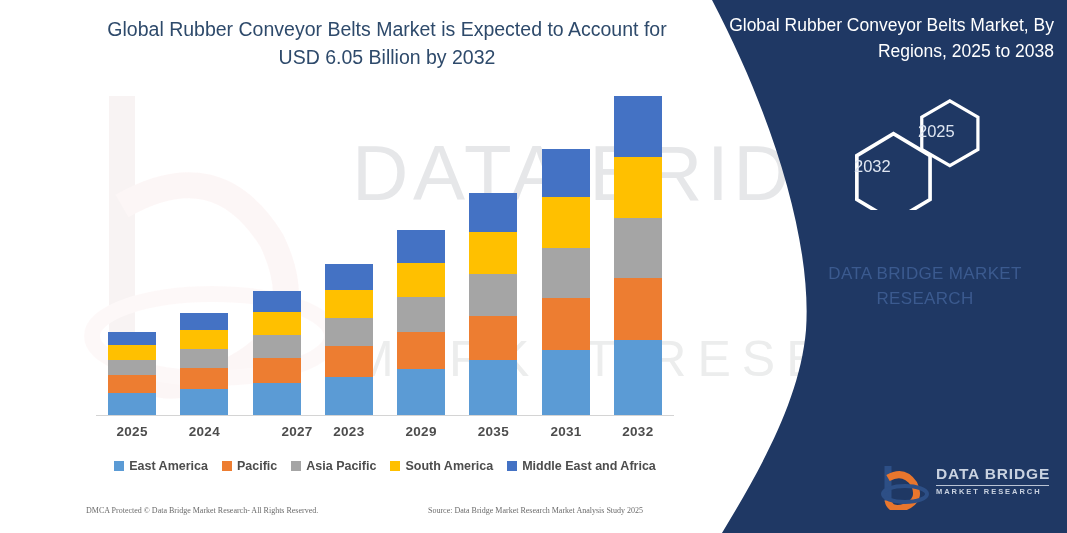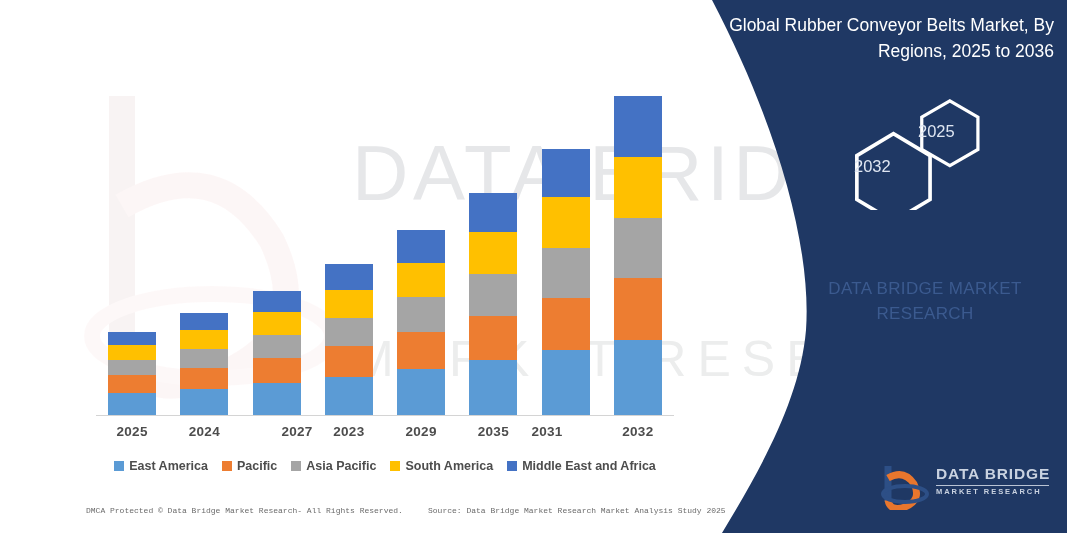--- a/index.html
+++ b/index.html
@@ -55,38 +55,38 @@
   .legend{
     position:absolute;z-index:3;left:96px;top:456px;width:578px;height:20px;
     display:flex;align-items:center;justify-content:center;gap:14px;
   }
   .lg-item{display:flex;align-items:center;gap:5px;}
   .lg-sw{width:10px;height:10px;display:block;}
   .lg-tx{font-size:12.5px;font-weight:bold;color:#4d4d4d;white-space:nowrap;}
 
   
   .footer{position:absolute;z-index:3;left:86px;top:506px;width:600px;height:16px;}
-  .ft{position:absolute;font-size:8px;color:#6b6b6b;white-space:nowrap;font-family:Liberation Mono, monospace;}
+  .ft{position:absolute;font-size:8px;color:#6b6b6b;white-space:nowrap;font-family:Liberation Serif, serif;}
   .ft-left{left:0;top:0;}
   .ft-right{left:342px;top:0;}
 
   
   .r-title{
     position:absolute;z-index:6;left:724px;top:12px;width:330px;
     text-align:right;color:#ffffff;font-size:17.5px;line-height:1.5;font-weight:400;
   }
   .hexes{position:absolute;z-index:6;left:820px;top:95px;width:180px;height:115px;}
   .hex-label{
     position:absolute;color:#dfe6f2;font-size:16.5px;font-weight:400;
     font-family:"Liberation Sans", sans-serif;
   }
   .r-wm{
     position:absolute;z-index:5;left:800px;top:262px;width:250px;
     text-align:center;color:#3a5party;color:#3b5a8f;
-    font-size:17px;line-height:1.45;letter-spacing:.02em;margin-top:15px;
+    font-size:17px;line-height:1.45;letter-spacing:.02em;
   }
   .r-logo{position:absolute;z-index:6;left:878px;top:462px;width:180px;height:50px;}
   .r-logo-txt1{
     position:absolute;left:58px;top:3px;color:#c9d2e0;font-size:15.5px;
     font-weight:bold;letter-spacing:.055em;white-space:nowrap;
   }
   .r-logo-rule{position:absolute;left:58px;top:23px;width:113px;height:1px;background:#b9c3d4;}
   .r-logo-txt2{
     position:absolute;left:58px;top:25px;color:#c9d2e0;font-size:7.5px;
     font-weight:bold;letter-spacing:.26em;white-space:nowrap;
@@ -99,20 +99,21 @@
 
   <svg class="wm-logo" viewBox="0 0 300 330">
     <path d="M60 10 L60 300" stroke="#f2e9e9" stroke-width="26" fill="none"></path>
     <path d="M60 120 q95 -55 150 35 q45 95 -55 135 q-85 32 -95 -40" stroke="#fbeeee" stroke-width="26" fill="none"></path>
     <ellipse cx="150" cy="250" rx="120" ry="42" stroke="#fdf3f3" stroke-width="16" fill="none"></ellipse>
   </svg>
 
   <div class="wm wm-top">DATA BRIDGE</div>
   <div class="wm wm-bot">MARKET RESEARCH</div>
 
+  <div class="left-title">Global Rubber Conveyor Belts Market is Expected to Account for USD 6.05 Billion by 2032</div>
 
   <div class="chart-wrap">
     <div class="plot" id="plot">
         <div class="bar" style="left: 12.125px;">
           <div class="seg" style="height: 13.1818px; background: rgb(68, 114, 196);"></div>
           <div class="seg" style="height: 14.7636px; background: rgb(255, 192, 0);"></div>
           <div class="seg" style="height: 15.2909px; background: rgb(165, 165, 165);"></div>
           <div class="seg" style="height: 17.4px; background: rgb(237, 125, 49);"></div>
           <div class="seg" style="height: 22.1455px; background: rgb(91, 155, 213);"></div>
         </div>
@@ -168,21 +169,21 @@
       </div>
     <div class="axis-line"></div>
   </div>
   <div class="xlabels" id="xlabels">
       <div class="xlab" style="left: 0.125px;">2025</div>
       <div class="xlab" style="left: 72.375px;">2024</div>
       <div class="xlab" style="left: 144.625px; text-align: right;">2027</div>
       <div class="xlab" style="left: 216.875px;">2023</div>
       <div class="xlab" style="left: 289.125px;">2029</div>
       <div class="xlab" style="left: 361.375px;">2035</div>
-      <div class="xlab" style="left: 415px;">2031</div>
+      <div class="xlab" style="left: 434px;">2031</div>
       <div class="xlab" style="left: 505.875px;">2032</div>
     </div>
 
   <div class="legend" id="legend">
       <div class="lg-item">
         <span class="lg-sw" style="background: rgb(91, 155, 213);"></span>
         <span class="lg-tx">East America</span>
       </div>
       <div class="lg-item">
         <span class="lg-sw" style="background: rgb(237, 125, 49);"></span>
@@ -208,21 +209,21 @@
   </div>
 
   <div class="navy-panel">
     <svg width="1067" height="533" viewBox="0 0 1067 533">
       <path id="navyShape" d="M712,0 L1067,0 L1067,533 L722,533
                C 760,470 800,400 806,330
                C 812,245 775,120 712,0 Z" fill="#1F3864"></path>
     </svg>
   </div>
 
-  <div class="r-title">Global Rubber Conveyor Belts Market, By Regions, 2025 to 2036</div>
+  <div class="r-title">Global Rubber Conveyor Belts Market, By Regions, 2025 to 2038</div>
 
   <div class="hexes">
     <svg width="180" height="115" viewBox="0 0 180 115">
       <polygon points="55,50 85,32 115,50 115,86 85,104 55,86" fill="none" stroke="#ffffff" stroke-width="3" transform="translate(-40,2) scale(1.22) translate(8,-2)"></polygon>
       <polygon points="22,26 48,11 74,26 74,56 48,71 22,56" fill="none" stroke="#ffffff" stroke-width="3" transform="translate(78,-6) scale(1.08)"></polygon>
     </svg>
     <div class="hex-label" style="left:34px;top:62px;">2032</div>
     <div class="hex-label" style="left:98px;top:27px;">2025</div>
   </div>
 

